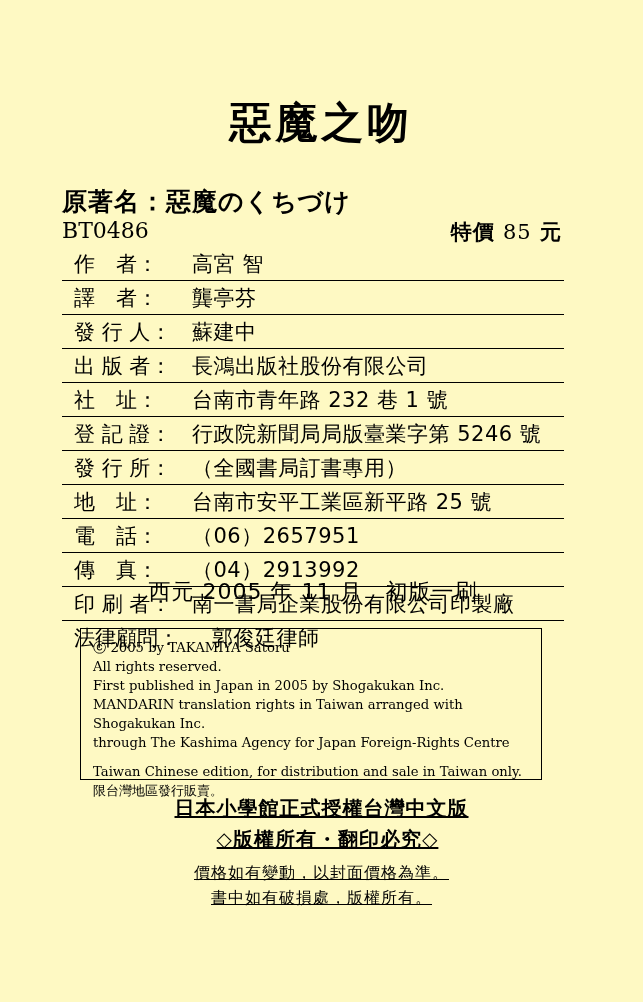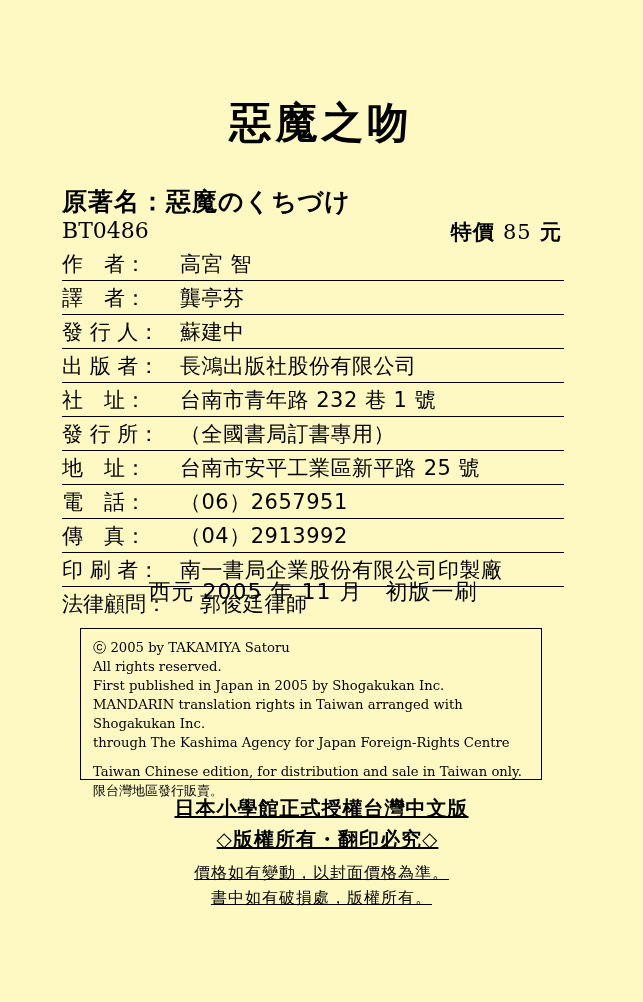--- a/index.html
+++ b/index.html
@@ -85,20 +85,21 @@
   }
   .crow.noline { border-bottom: none; gap: 20px; }
   .clabel {
     width: 118px;
     flex: 0 0 118px;
     font-size: 21px;
     display: flex;
     justify-content: space-between;
     padding-right: 2px;
     box-sizing: border-box;
+    margin-left: 12px;
   }
   .cvalue {
     font-size: 21px;
     letter-spacing: 0.5px;
     white-space: nowrap;
   }
 
   
   .dateline {
     position: absolute;
@@ -187,20 +188,24 @@
     </div>
     <div class="crow">
       <span class="clabel">出 版 者：</span>
       <span class="cvalue">長鴻出版社股份有限公司</span>
     </div>
     <div class="crow">
       <span class="clabel">社　址：</span>
       <span class="cvalue">台南市青年路 232 巷 1 號</span>
     </div>
     <div class="crow">
+      <span class="clabel">登 記 證：</span>
+      <span class="cvalue">行政院新聞局局版臺業字第 5246 號</span>
+    </div>
+    <div class="crow">
       <span class="clabel">發 行 所：</span>
       <span class="cvalue">（全國書局訂書專用）</span>
     </div>
     <div class="crow">
       <span class="clabel">地　址：</span>
       <span class="cvalue">台南市安平工業區新平路 25 號</span>
     </div>
     <div class="crow">
       <span class="clabel">電　話：</span>
       <span class="cvalue">（06）2657951</span>

